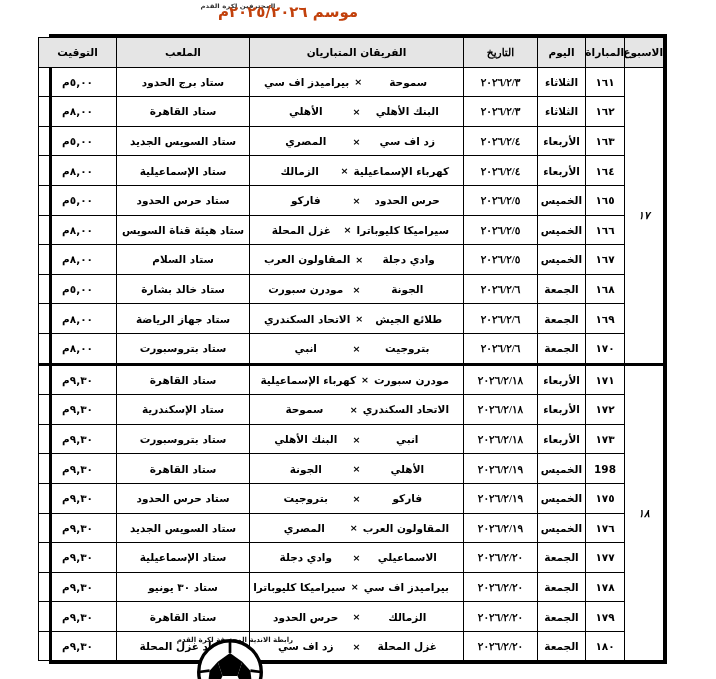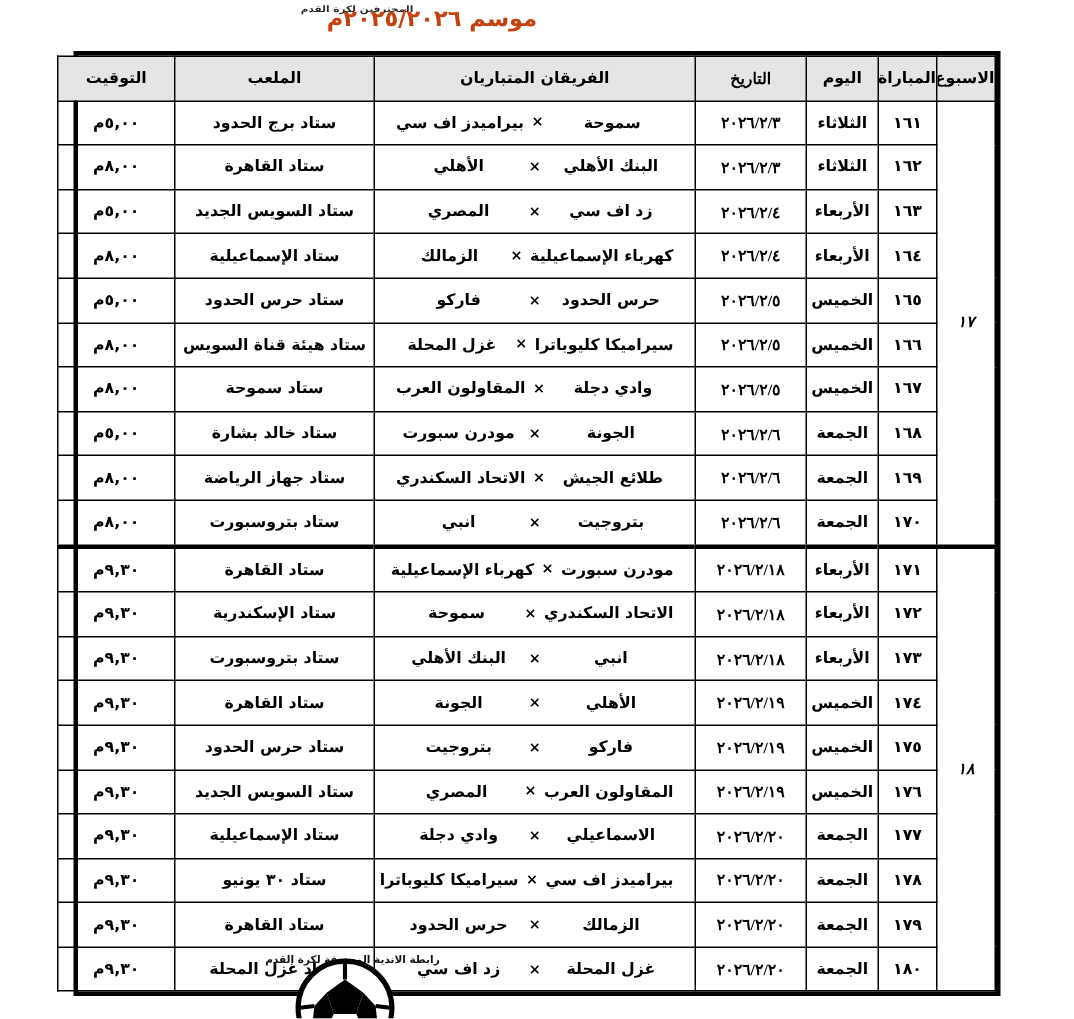--- a/index.html
+++ b/index.html
@@ -264,21 +264,21 @@
           <td class="col-match">١٦٧</td>
           <td class="col-day">الخميس</td>
           <td class="col-date">٢٠٢٦/٢/٥</td>
           <td class="col-teams">
             <div class="teams-inner">
               <span class="team-a">وادي دجلة</span>
               <span class="vs-x">×</span>
               <span class="team-b">المقاولون العرب</span>
             </div>
           </td>
-          <td class="col-stadium">ستاد سموحة</td>
+          <td class="col-stadium">ستاد السلام</td>
           <td class="col-time">٨,٠٠م</td>
         </tr>
         <tr>
           <td class="col-match">١٦٨</td>
           <td class="col-day">الجمعة</td>
           <td class="col-date">٢٠٢٦/٢/٦</td>
           <td class="col-teams">
             <div class="teams-inner">
               <span class="team-a">الجونة</span>
               <span class="vs-x">×</span>
@@ -353,21 +353,21 @@
             <div class="teams-inner">
               <span class="team-a">انبي</span>
               <span class="vs-x">×</span>
               <span class="team-b">البنك الأهلي</span>
             </div>
           </td>
           <td class="col-stadium">ستاد بتروسبورت</td>
           <td class="col-time">٩,٣٠م</td>
         </tr>
         <tr>
-          <td class="col-match">١٧٤</td>
+          <td class="col-match">198</td>
           <td class="col-day">الخميس</td>
           <td class="col-date">٢٠٢٦/٢/١٩</td>
           <td class="col-teams">
             <div class="teams-inner">
               <span class="team-a">الأهلي</span>
               <span class="vs-x">×</span>
               <span class="team-b">الجونة</span>
             </div>
           </td>
           <td class="col-stadium">ستاد القاهرة</td>

